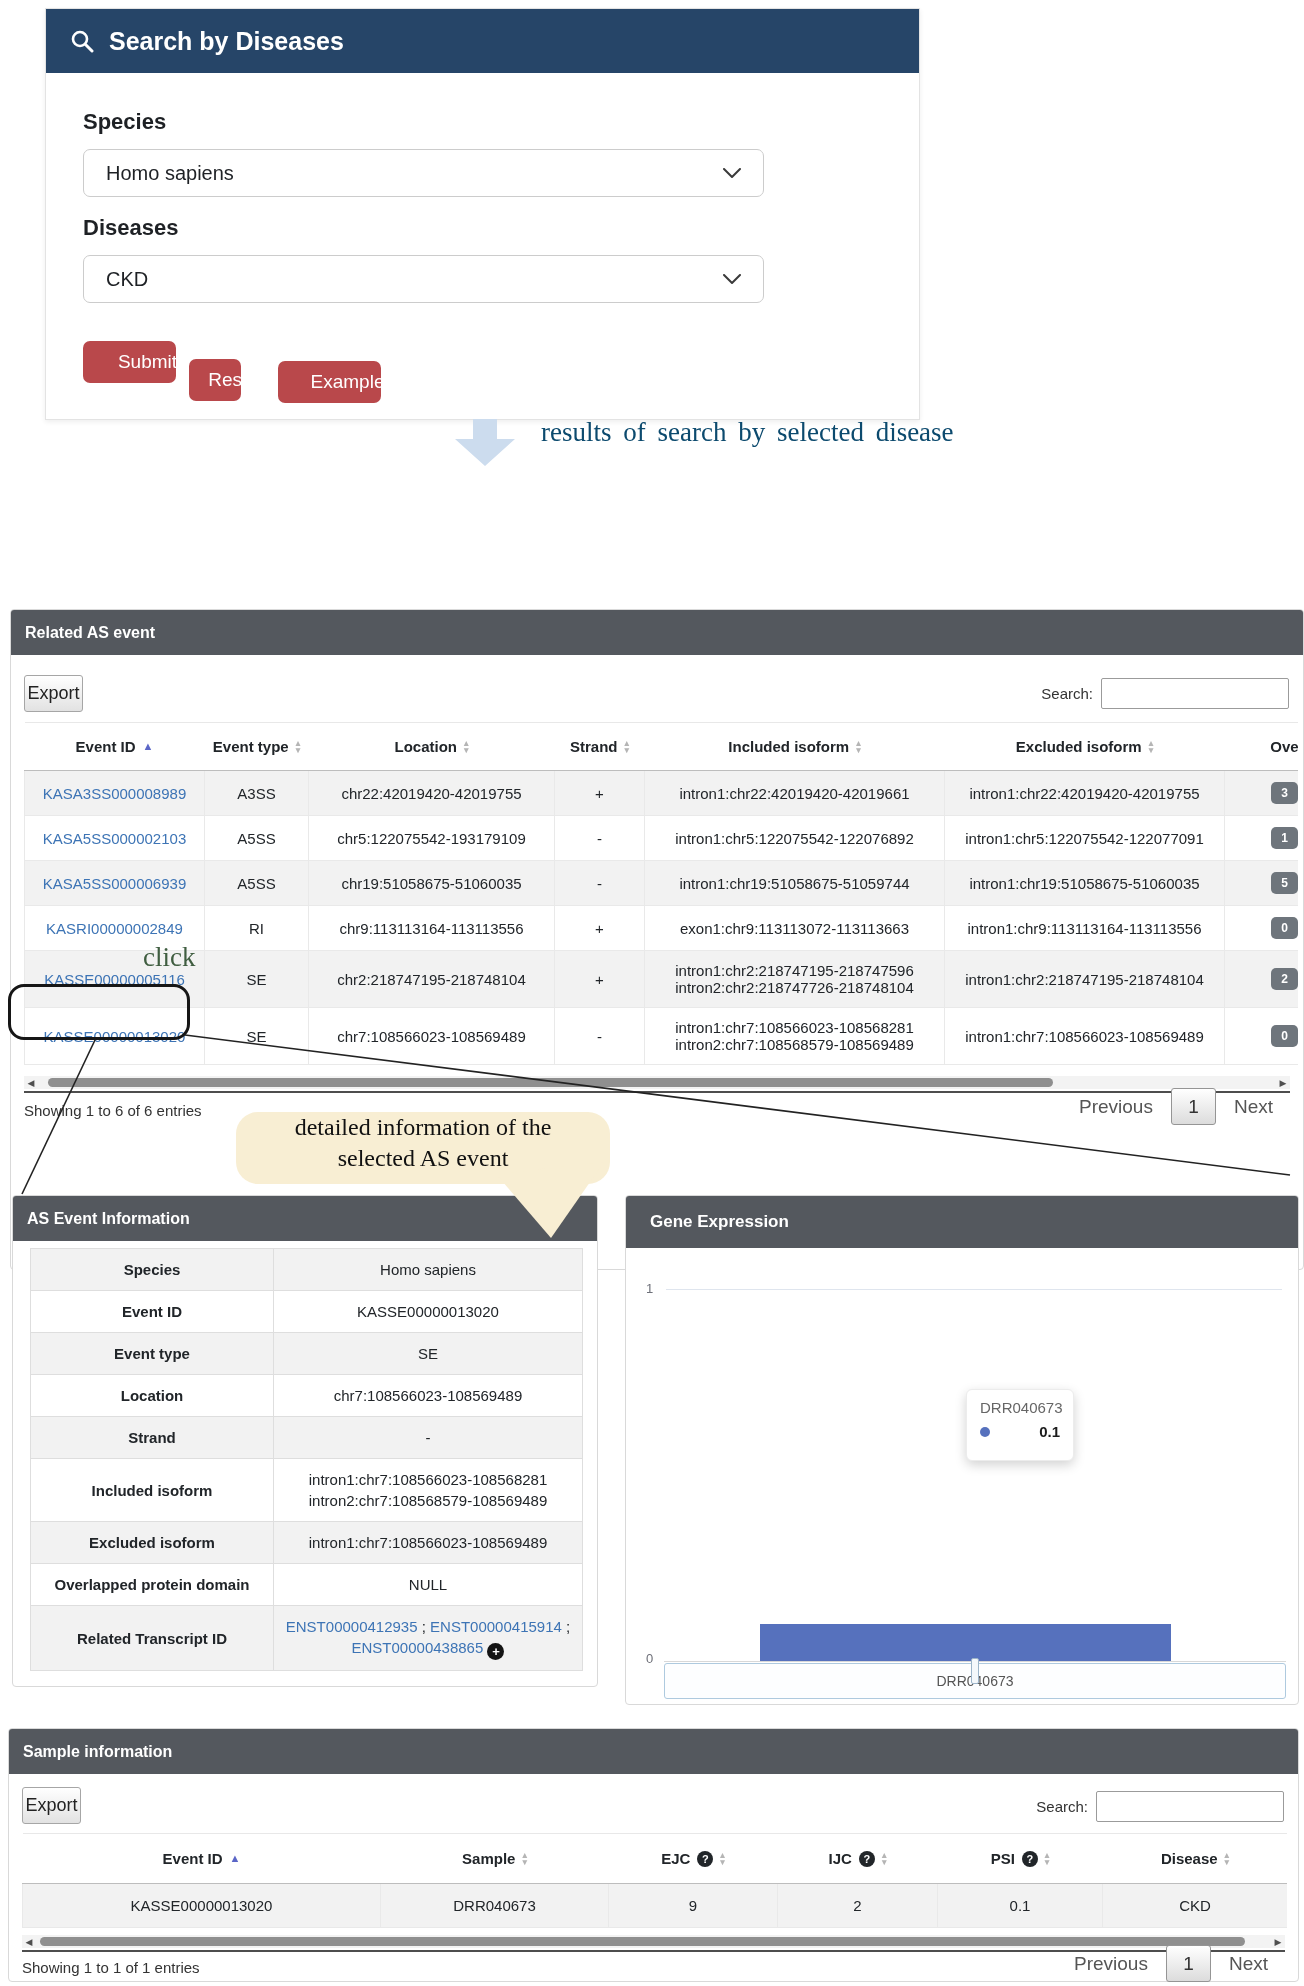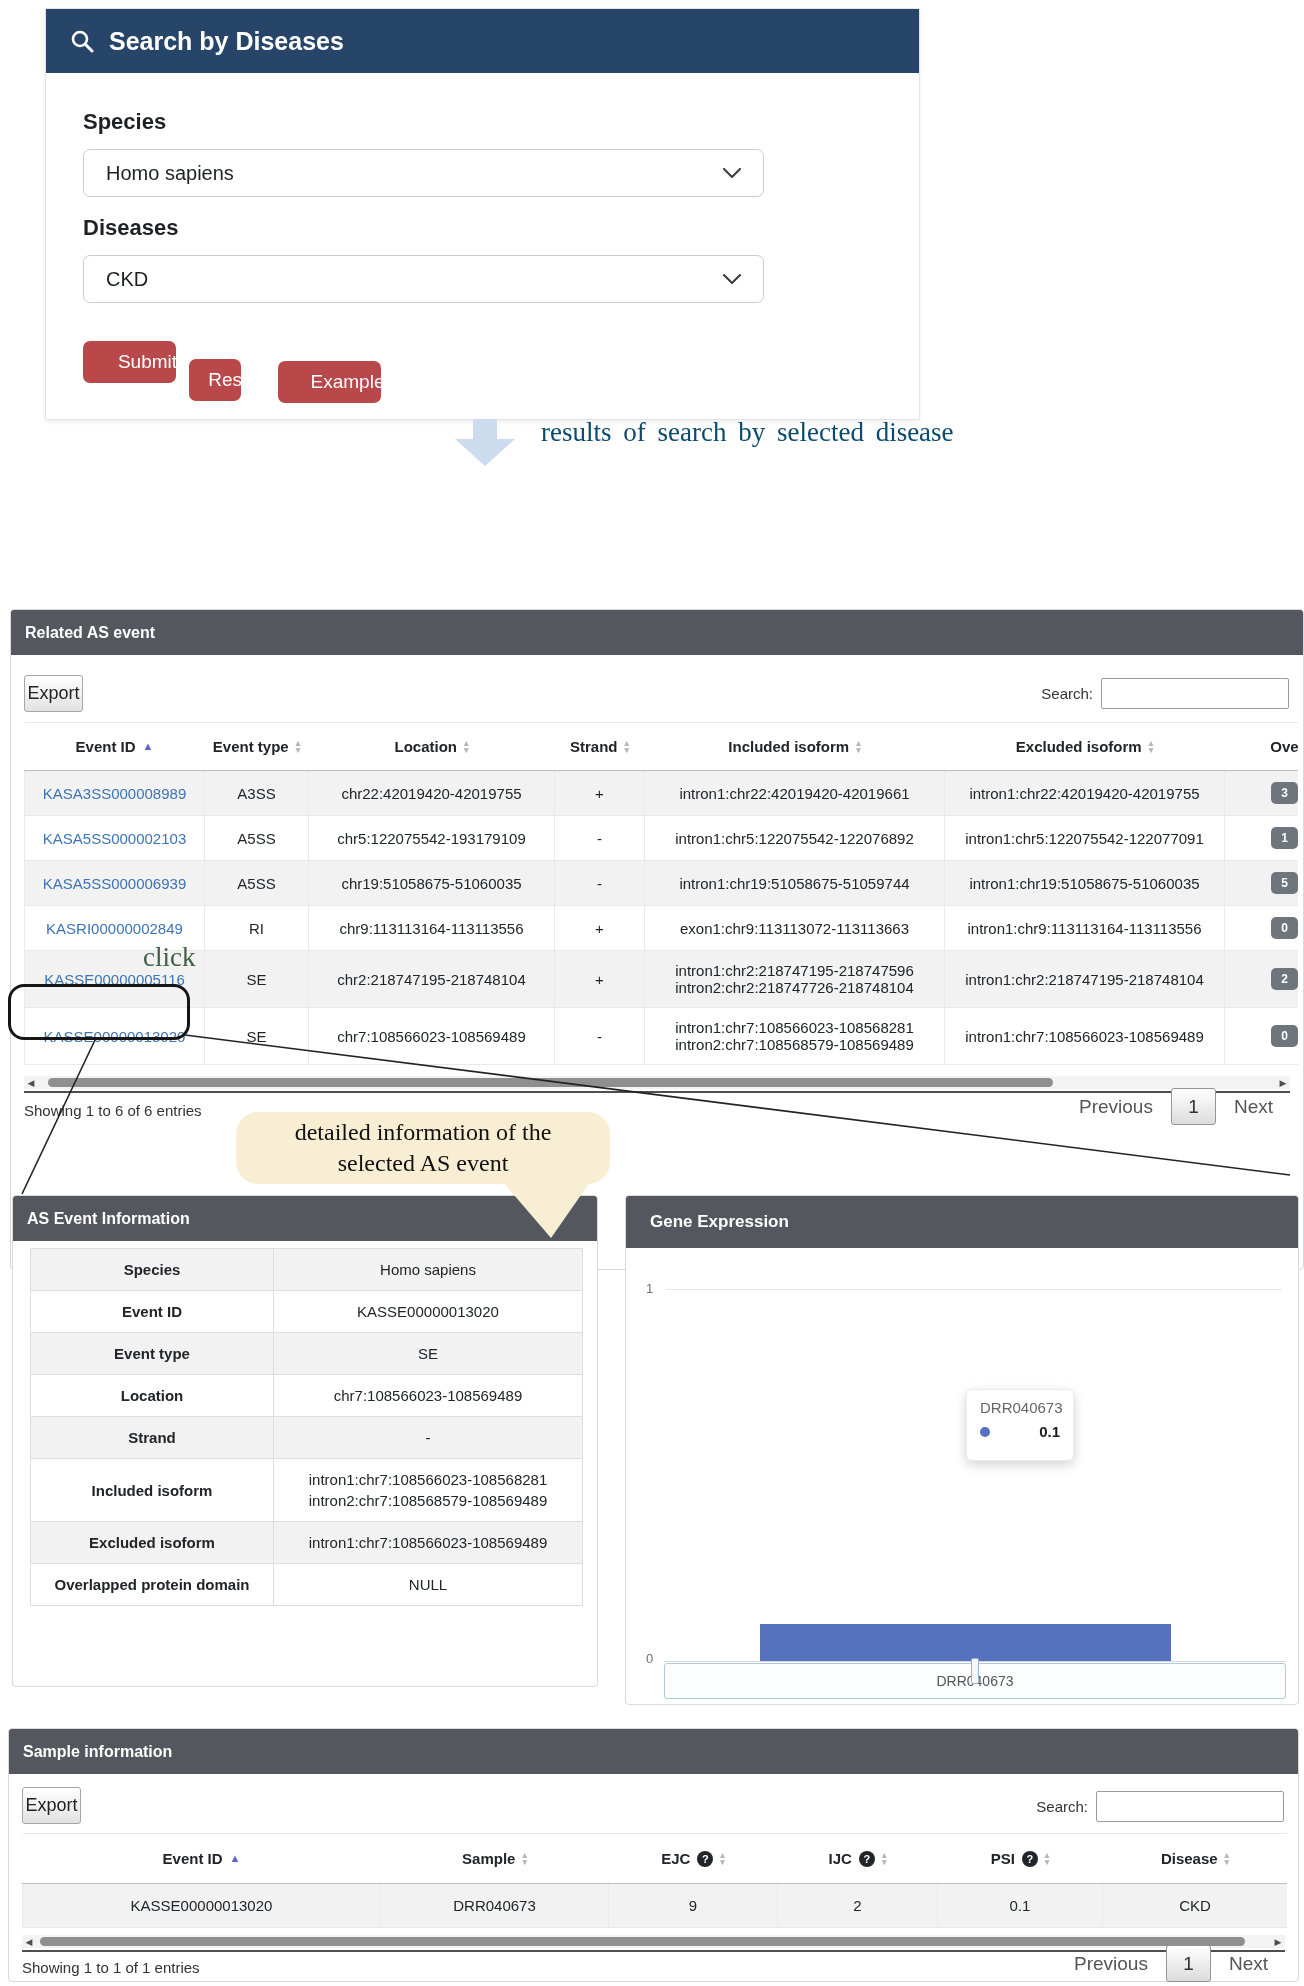--- a/index.html
+++ b/index.html
@@ -81,21 +81,21 @@
     background:linear-gradient(#ffffff,#dcdcdc); border:1px solid #959595; border-radius:3px;
     color:#333; cursor:pointer; }
 
   
   .anno-box { position:absolute; left:8px; top:984px; width:182px; height:56px;
     border:3px solid #161616; border-radius:16px; z-index:30; }
   .click-label { position:absolute; left:143px; top:942px; font-family:"Liberation Serif",serif;
     font-size:27px; color:var(--annotation-green,#3f5d40); z-index:30; }
   .callout { position:absolute; left:236px; top:1112px; width:374px; height:72px;
     background:var(--callout-cream,#f8eed3); border-radius:22px; display:flex; flex-direction:column;
-    align-items:center; justify-content:center; font-family:"Liberation Serif",serif; font-size:24px;
+    align-items:center; justify-content:flex-start; font-family:"Liberation Serif",serif; font-size:24px;
     color:#111; z-index:28; line-height:31px; }
   #anno-svg { position:absolute; left:0; top:0; z-index:29; pointer-events:none; }
 
   
   #info-panel { left:12px; top:1195px; width:586px; height:492px; }
   .info-tbl { position:absolute; left:17px; top:52px; width:553px; border-collapse:collapse; }
   .info-tbl td { border:1px solid #dedede; font-size:15px; text-align:center;
     vertical-align:middle; padding:10px 8px; line-height:21px; }
   .info-tbl td.lbl { width:243px; font-weight:bold; }
   .info-tbl tr:nth-child(odd) { background:#f2f2f2; }
@@ -389,20 +389,27 @@
           </td>
         </tr>
       <tr>
           <td class="lbl">Excluded isoform</td>
           <td>intron1:chr7:108566023-108569489</td>
         </tr>
       <tr>
           <td class="lbl">Overlapped protein domain</td>
           <td>NULL</td>
         </tr>
+      <tr>
+        <td class="lbl">Related Transcript ID</td>
+        <td>
+          <span class="lnk">ENST00000412935</span><span> ; </span><span class="lnk">ENST00000415914</span><span> ; </span><span class="lnk">ENST00000438865</span>
+          <span class="plus-icon">+</span>
+        </td>
+      </tr>
     </tbody>
   </table>
 </div>
 
 <div class="panel" id="ge-panel">
   <div class="phd">
     <span>Gene Expression</span>
   </div>
   <div class="plot">
     <span class="ytick-top">1</span>

